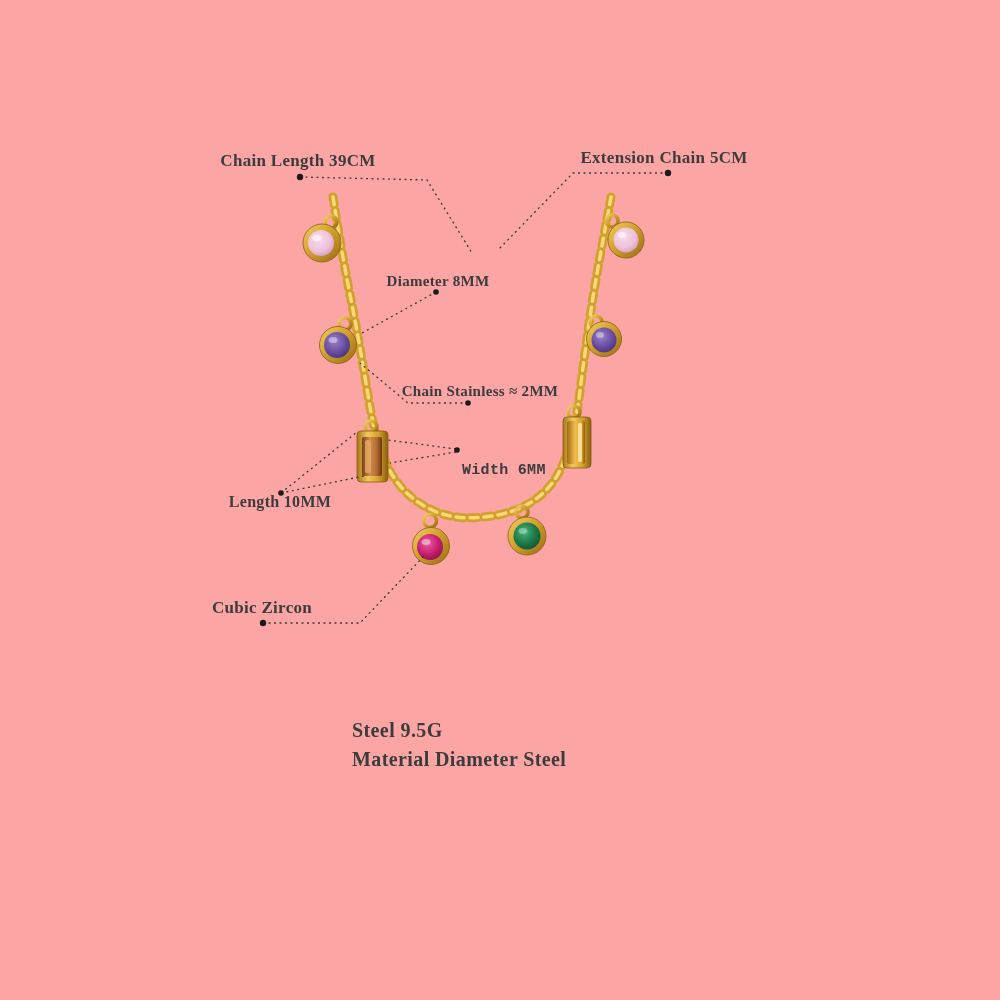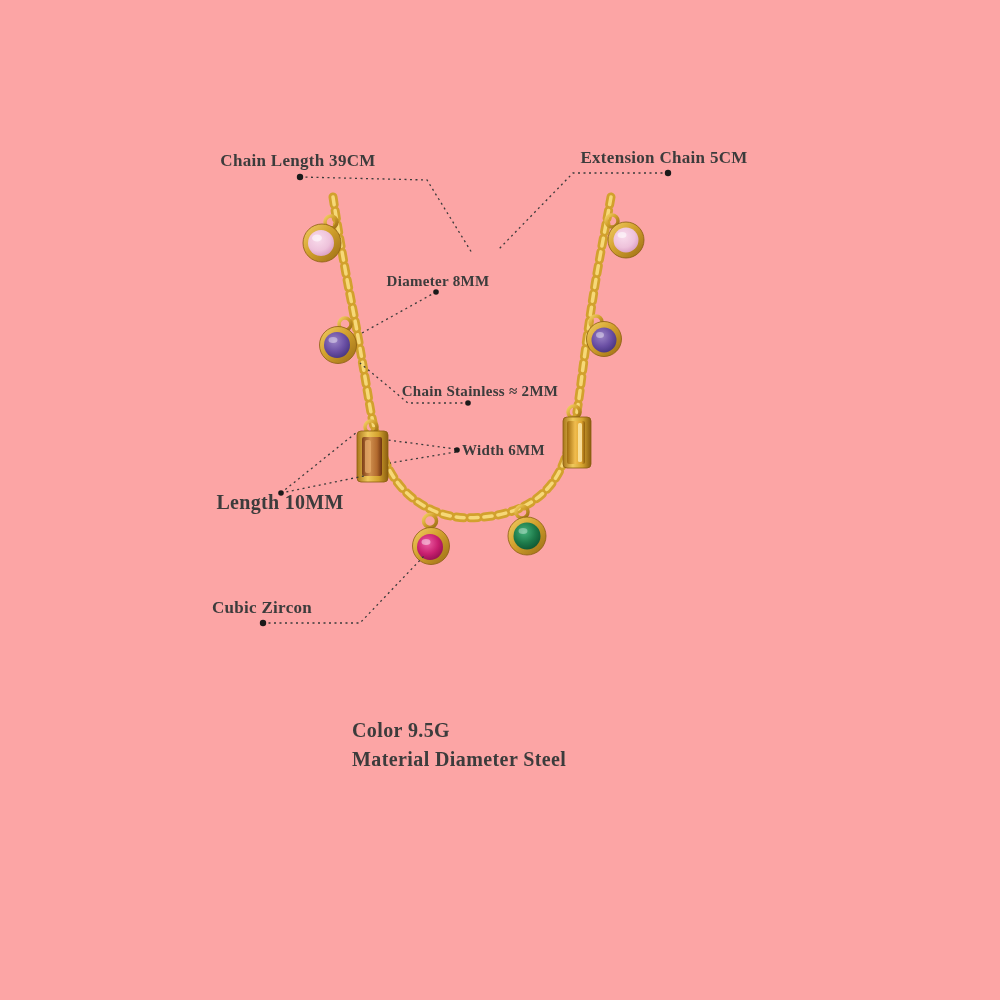--- a/index.html
+++ b/index.html
@@ -17,21 +17,21 @@
   .callout {
     position: absolute;
     transform: translate(-50%, -50%);
     font-weight: bold;
     color: #3c3c3c;
     white-space: nowrap;
     letter-spacing: 0.3px;
   }
   .callout.left-anchor { transform: translate(0, -50%); }
   .fs17 { font-size: 17px; }
-  .fs16 { font-size: 20px; }
+  .fs16 { font-size: 16px; }
   .fs15 { font-size: 15px; }
   #specs {
     position: absolute;
     left: 352px;
     top: 716px;
     font-size: 20px;
     font-weight: bold;
     color: #3c3c3c;
     letter-spacing: 0.4px;
   }
@@ -198,24 +198,24 @@
   </svg>
 
   <div class="callout fs17" style="left:298px; top:161px;">Chain Length 39CM</div>
 
   <div class="callout fs17" style="left:664px; top:158px;">Extension Chain 5CM</div>
 
   <div class="callout fs15" style="left:438px; top:281px;text-align:center;">Diameter 8MM</div>
 
   <div class="callout fs15" style="left:480px; top:391px;">Chain Stainless ≈ 2MM</div>
 
-  <div class="callout left-anchor fs15" style="left:462px; top:450px;">Width 6MM</div>
+  <div class="callout left-anchor fs15" style="left:462px; top:470px;font-family:Liberation Mono, monospace;">Width 6MM</div>
 
   <div class="callout fs16" style="left:280px; top:502px;">Length 10MM</div>
 
   <div class="callout fs17" style="left:262px; top:608px;">Cubic Zircon</div>
 
   <div id="specs">
-    <div class="spec-line">Color 9.5G</div>
+    <div class="spec-line">Steel 9.5G</div>
     <div class="spec-line">Material Diameter Steel</div>
   </div>
 
 </div>
 
 </body></html>

